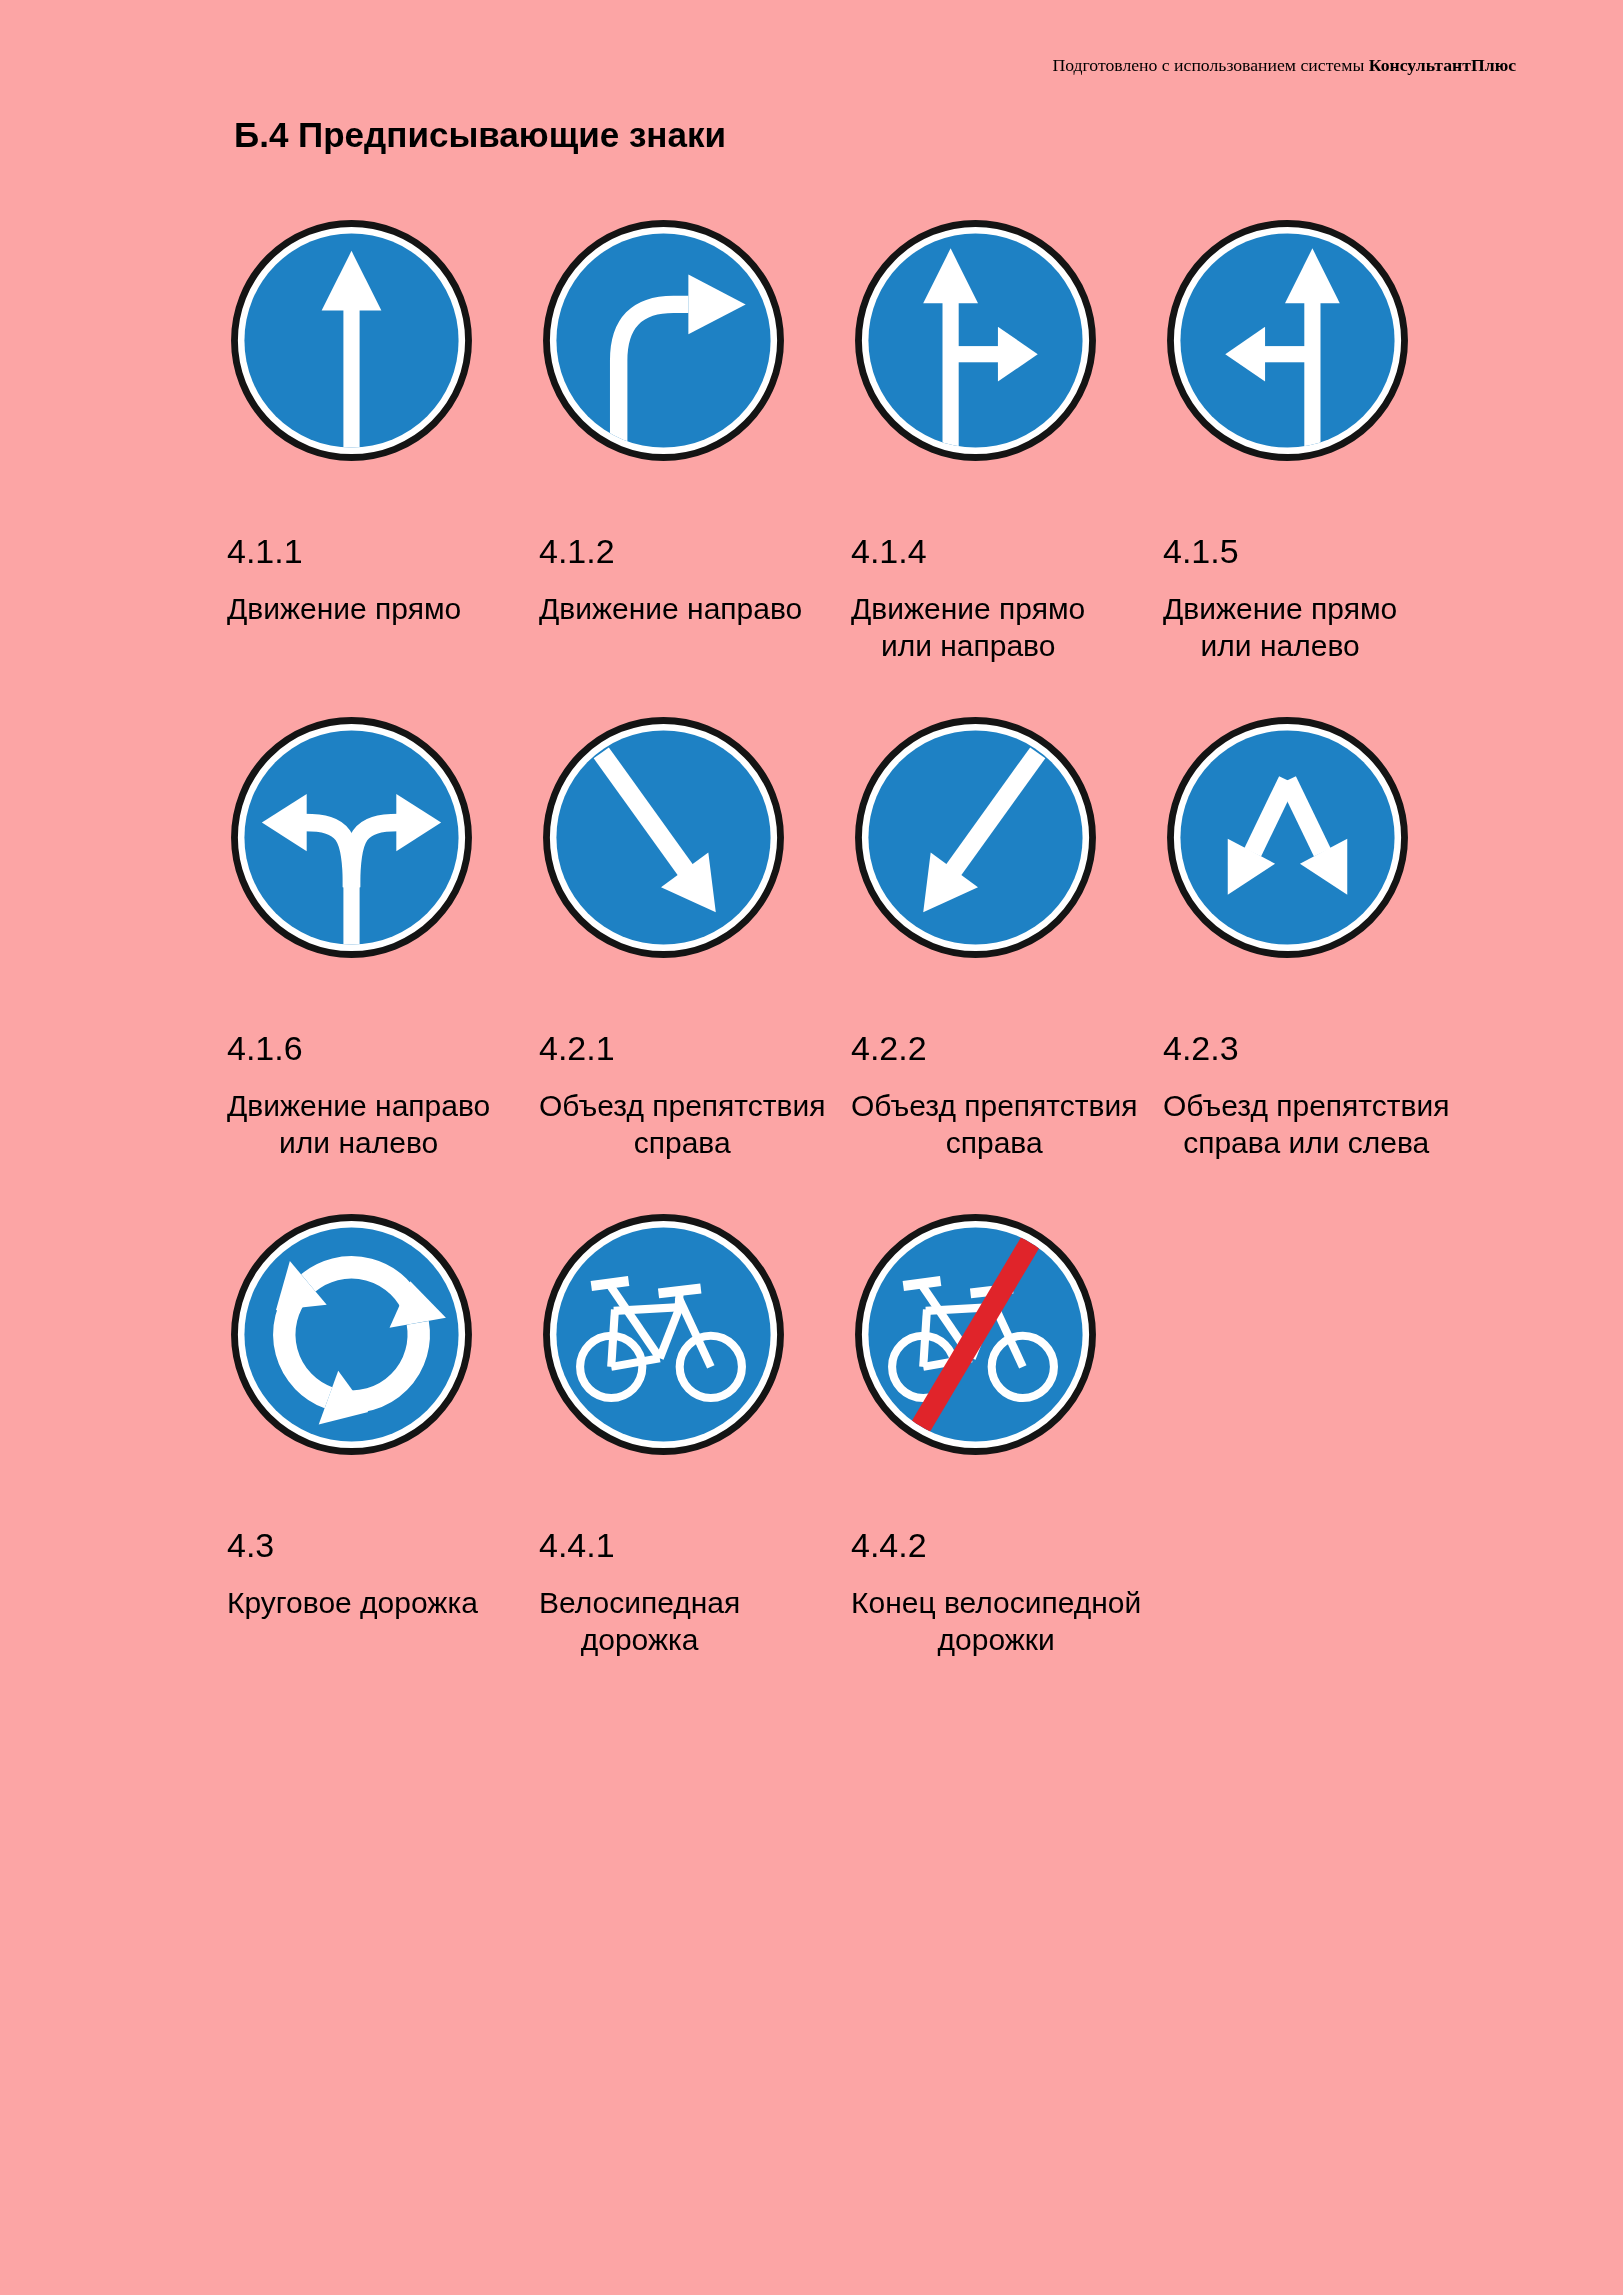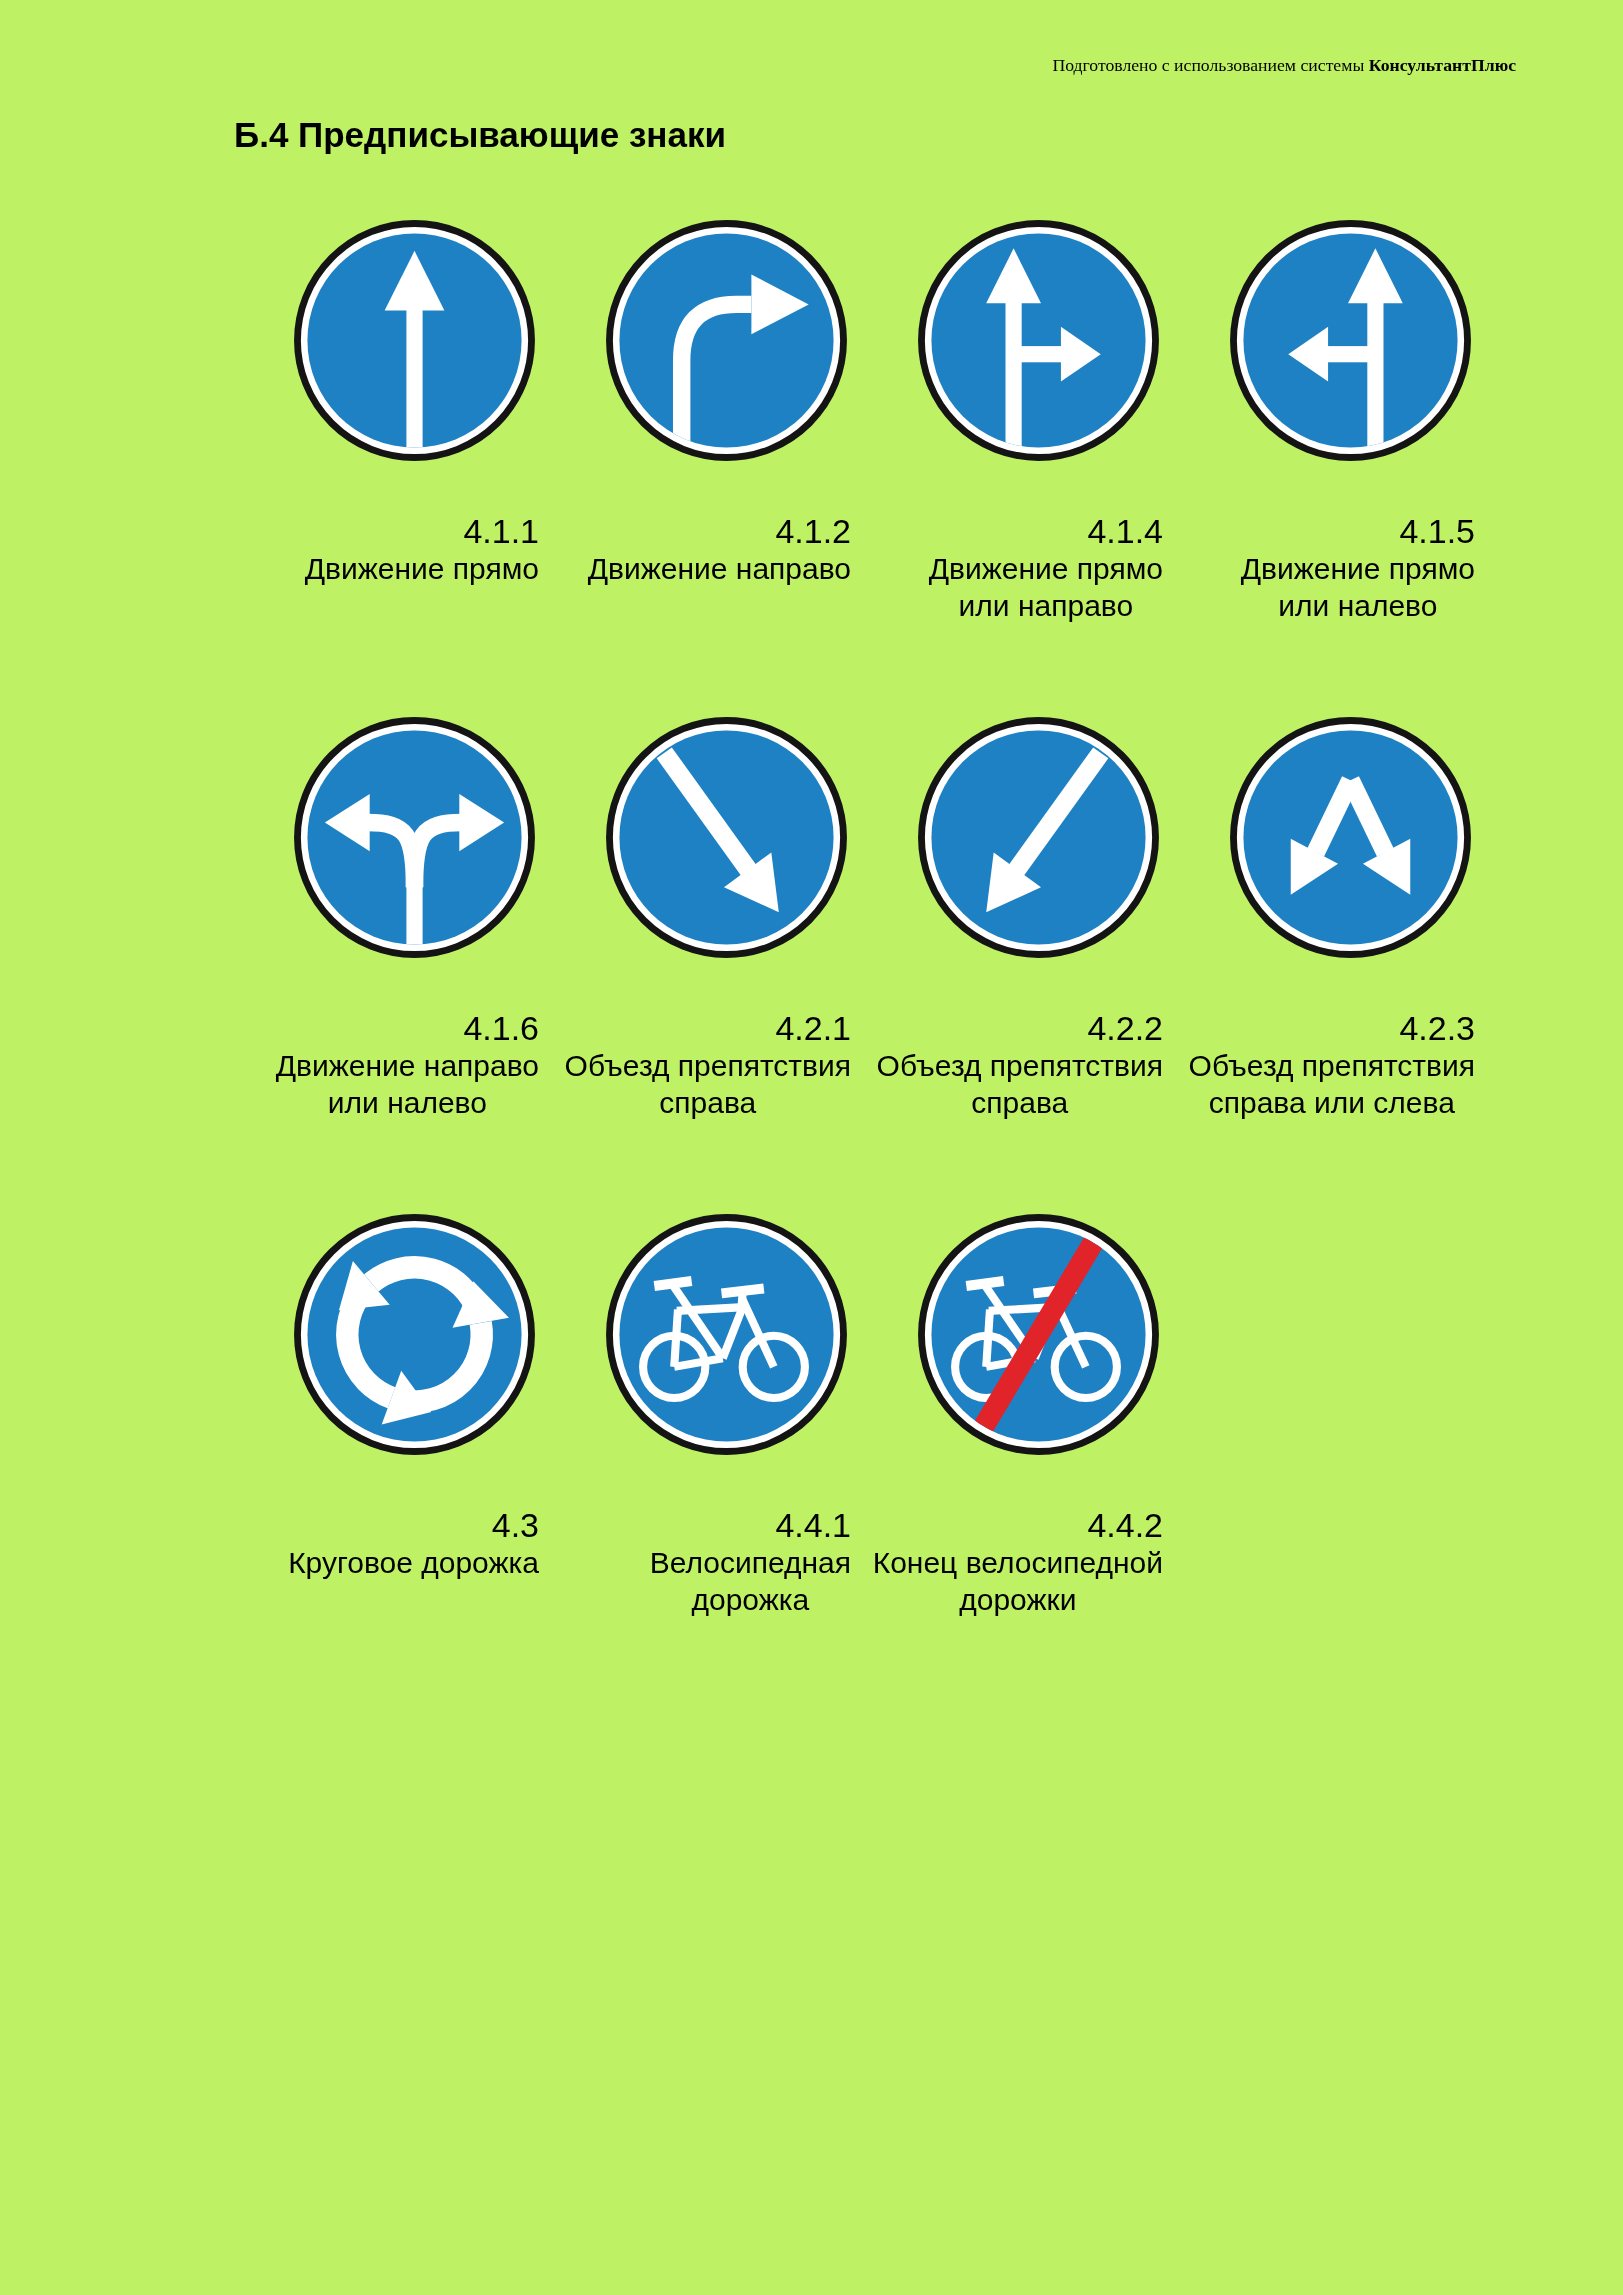--- a/index.html
+++ b/index.html
@@ -1,24 +1,24 @@
 <!DOCTYPE html>
 <html style="font-size:10.5px"><head>
 <meta charset="utf-8">
 <style>
   html,body{margin:0;padding:0;background:#fff;}
-  .page{position:relative;width:1623px;height:2295px;background:#bef264;overflow:hidden;
+  .page{position:relative;width:1623px;height:2295px;background:#fca5a5;overflow:hidden;
         font-family:"Liberation Sans",sans-serif;color:#000;}
   .header{position:absolute;top:55px;right:107px;font-family:"Liberation Serif",serif;
           font-size:17.7px;white-space:nowrap;}
   .header b{font-weight:bold;}
   .title{position:absolute;left:234px;top:114px;font-size:35px;font-weight:bold;line-height:1.2;text-align:center;}
   .grid{position:absolute;left:227px;top:216px;display:grid;
         grid-template-columns:repeat(4,312px);grid-auto-rows:497px;}
-  .cell{display:flex;flex-direction:column;align-items:flex-end;}
+  .cell{display:flex;flex-direction:column;align-items:flex-start;gap:20px;}
   .sign{width:249px;height:249px;}
   .sign svg{width:249px;height:249px;display:block;}
   .num{margin-top:47px;font-size:34px;line-height:38px;text-align:center;}
   .cap{font-size:30px;line-height:37px;text-align:center;}
 </style>
 </head>
 <body>
 
 <div class="page">
   <div class="header">

